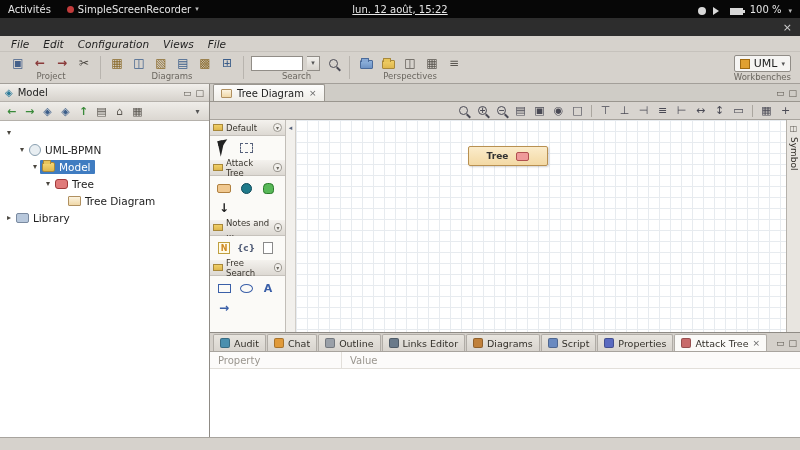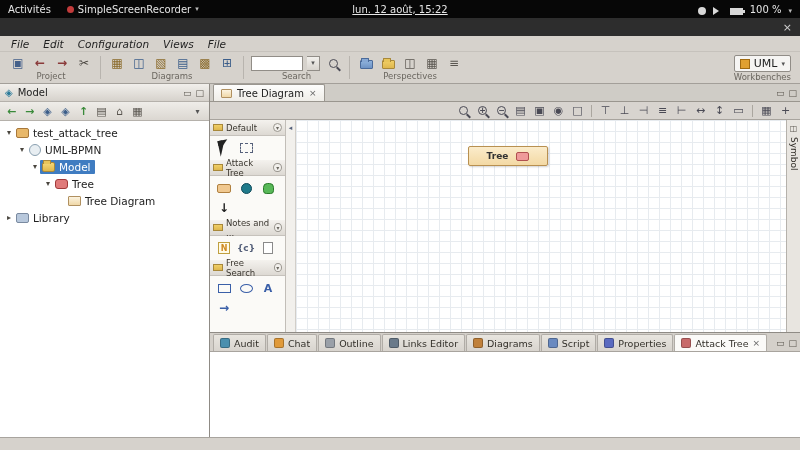--- a/index.html
+++ b/index.html
@@ -287,24 +287,20 @@
     <span class="pt-icn c-steel">◈</span>
     <span class="pt-icn c-green">↑</span>
     <span class="pt-icn c-ico">▤</span>
     <span class="pt-icn c-ico">⌂</span>
     <span class="pt-icn c-ico">▦</span>
     <span class="pt-icn" style="margin-left:auto;font-size:8px;color:#555">▾</span>
   </div>
   <div class="tree">
     <div class="trow" style="padding-left:4px">
       <span class="texp">▾</span>
-      <span class="thl">
-          <i class="tico ic-proj"></i>
-      <span class="tlabel">test_attack_tree</span>
-        </span>
     </div>
     <div class="trow" style="padding-left:17px">
       <span class="texp">▾</span>
       <span class="thl">
           <i class="tico ic-uml"></i>
       <span class="tlabel">UML-BPMN</span>
         </span>
     </div>
     <div class="trow selected" style="padding-left:30px">
       <span class="texp">▾</span>
@@ -500,16 +496,20 @@
     <div class="btab active">
       <i class="bic bic-attack"></i>
       <span>Attack Tree</span>
       <span class="tab-close">×</span>
     </div>
     <span class="win-btns" style="margin-left:auto;padding-bottom:3px">
       <span>▭</span>
       <span>□</span>
     </span>
   </div>
+  <div class="prop-head">
+    <span class="prop-col1">Property</span>
+    <span class="prop-col2">Value</span>
+  </div>
   <div class="prop-body"></div>
 </div>
 
 <div id="status-bar"></div>
 
 </body></html>

